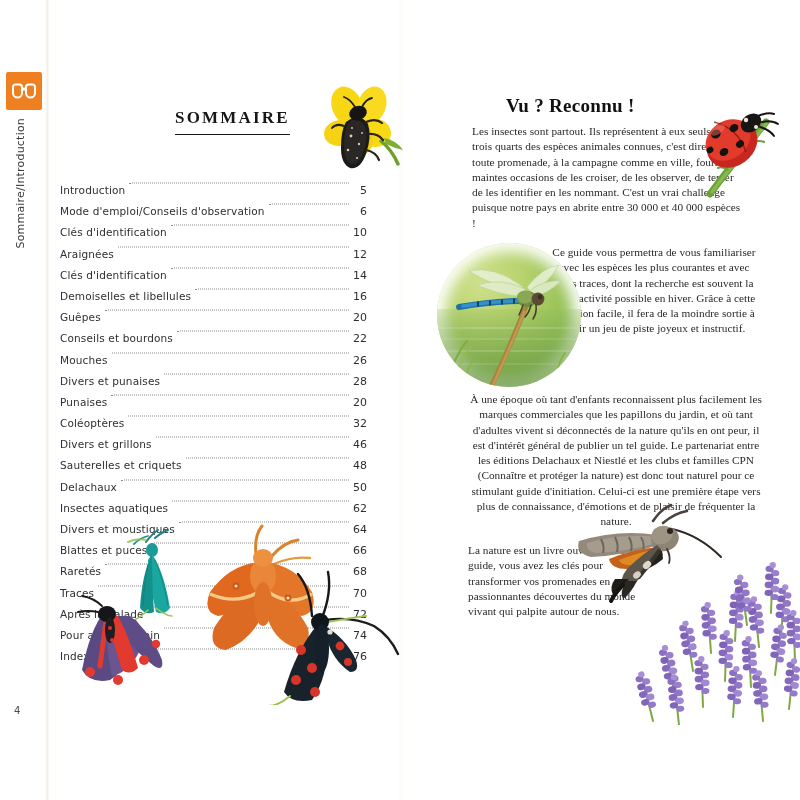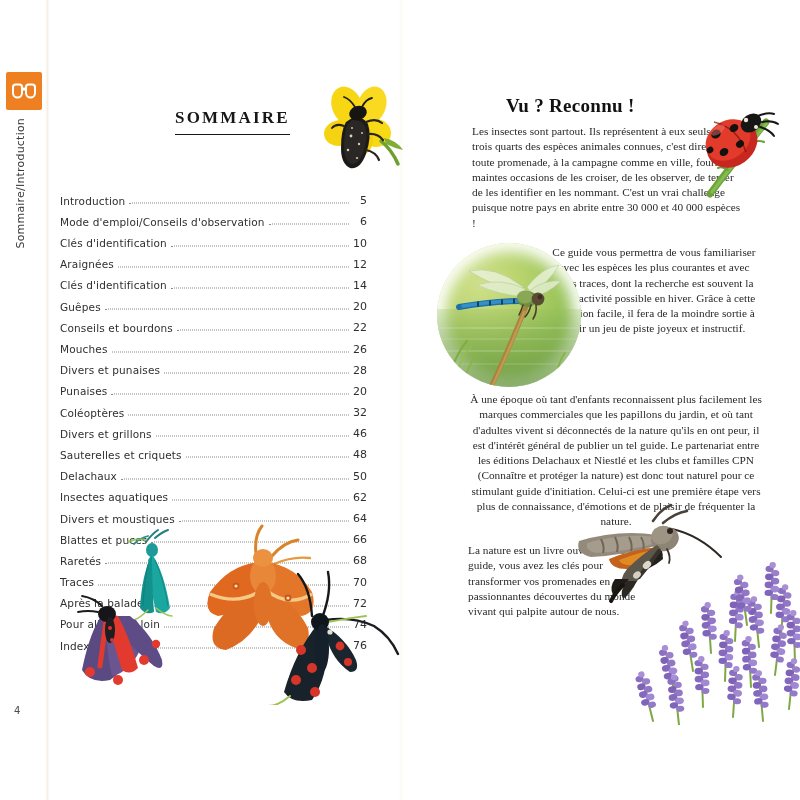--- a/index.html
+++ b/index.html
@@ -116,21 +116,21 @@
   }
 
   .toc {
     position: absolute;
     left: 60px;
     top: 185px;
     width: 307px;
   }
   .toc-row {
     display: flex;
-    align-items: flex-end;
+    align-items: flex-start;
     font-family: "DejaVu Sans", sans-serif;
     font-size: 10.5px;
     color: #2f2f2f;
     line-height: 1.0;
     height: 21.2px;
   }
   .toc-label {
     white-space: nowrap;
     letter-spacing: 0.15px;
   }
@@ -270,20 +270,25 @@
       </div>
       <div class="toc-row">
         <span class="toc-label">Araignées</span>
         <span class="toc-dots"></span>
         <span class="toc-page">12</span>
       </div>
       <div class="toc-row">
         <span class="toc-label">Clés d'identification</span>
         <span class="toc-dots"></span>
         <span class="toc-page">14</span>
+      </div>
+      <div class="toc-row">
+        <span class="toc-label">Demoiselles et libellules</span>
+        <span class="toc-dots"></span>
+        <span class="toc-page">16</span>
       </div>
       <div class="toc-row">
         <span class="toc-label">Guêpes</span>
         <span class="toc-dots"></span>
         <span class="toc-page">20</span>
       </div>
       <div class="toc-row">
         <span class="toc-label">Conseils et bourdons</span>
         <span class="toc-dots"></span>
         <span class="toc-page">22</span>

